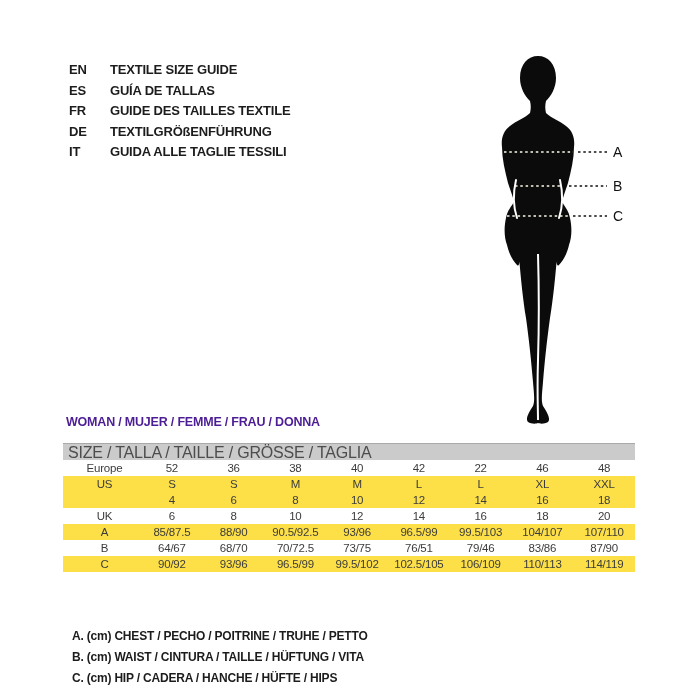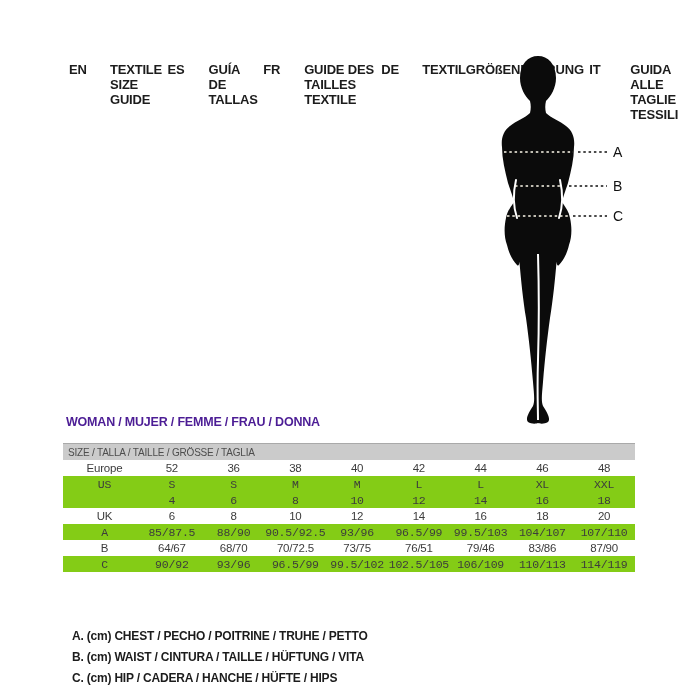--- a/index.html
+++ b/index.html
@@ -7,50 +7,50 @@
     width:700px;height:700px;
     background:#ffffff;
     font-family:"Liberation Sans","DejaVu Sans",sans-serif;
     color:#222;
     position:relative;
     overflow:hidden;
   }
   
   .lang-list{
     position:absolute;left:69px;top:62px;
-    display:flex;flex-direction:row;gap:5.5px;
+    display:flex;flex-direction:column;gap:5.5px;
   }
   .lang-row{display:flex;font-size:13px;font-weight:700;letter-spacing:-0.2px;color:#1c1c1c;}
   .lang-code{width:41px;flex:0 0 41px;}
   
   .figure-svg{position:absolute;left:458px;top:48px;}
   .figure-label{font-family:"Liberation Sans",sans-serif;font-size:14px;fill:#111;}
   
   .gender-heading{
     position:absolute;left:66px;top:415px;
     font-size:12.5px;font-weight:700;letter-spacing:-0.2px;color:#4c1d95;
   }
   
   .table-wrap{position:absolute;left:63px;top:443px;width:572px;}
   .table-header{
     height:17px;line-height:17px;
     background:#cbcbcb;border-top:1px solid #a9a9a9;
-    font-size:10px;color:#4d4d4d;letter-spacing:-0.2px;
+    font-size:16px;color:#4d4d4d;letter-spacing:-0.2px;
     padding-left:5px;box-sizing:border-box;
   }
   table.size-table{
     width:100%;border-collapse:collapse;table-layout:fixed;
     font-size:11.5px;color:#3c3c3c;
   }
   table.size-table td{
     height:16px;padding:0;text-align:center;vertical-align:middle;
     letter-spacing:-0.2px;white-space:nowrap;
   }
   table.size-table td:first-child{text-align:center;padding-left:5px;}
-  table.size-table tr.shade{background:#84cc16;font-family:Liberation Mono, monospace;}
+  table.size-table tr.shade{background:#fde047;}
   
   .legend{
     position:absolute;left:72px;top:586px;
     font-size:12px;font-weight:700;letter-spacing:-0.2px;color:#1c1c1c;
     line-height:21px;
     margin-top:40px;
   }
 </style>
 </head>
 <body>
@@ -146,21 +146,21 @@
         <col>
     </colgroup>
     <tbody>
         <tr>
           <td>Europe</td>
           <td>52</td>
           <td>36</td>
           <td>38</td>
           <td>40</td>
           <td>42</td>
-          <td>44</td>
+          <td>22</td>
           <td>46</td>
           <td>48</td>
         </tr>
         <tr class="shade">
           <td>US</td>
           <td>S</td>
           <td>S</td>
           <td>M</td>
           <td>M</td>
           <td>L</td>

